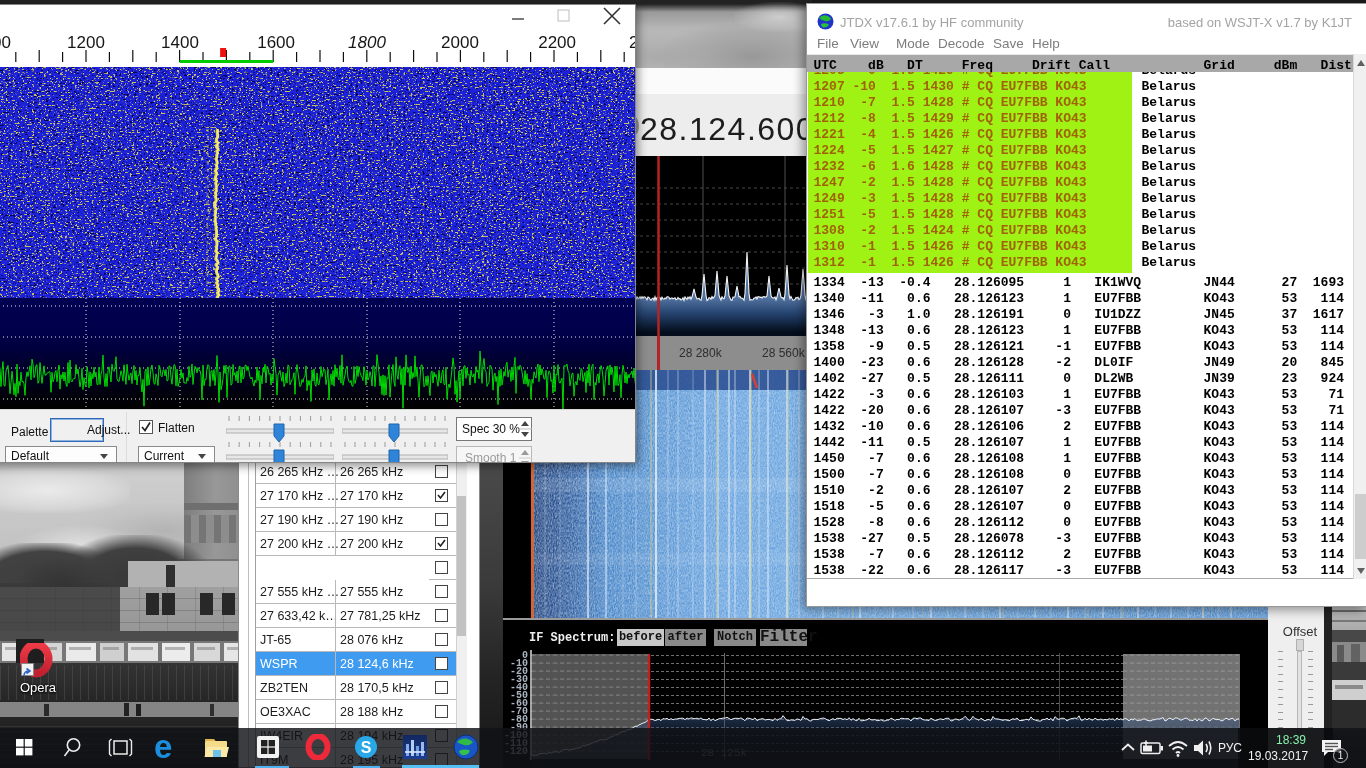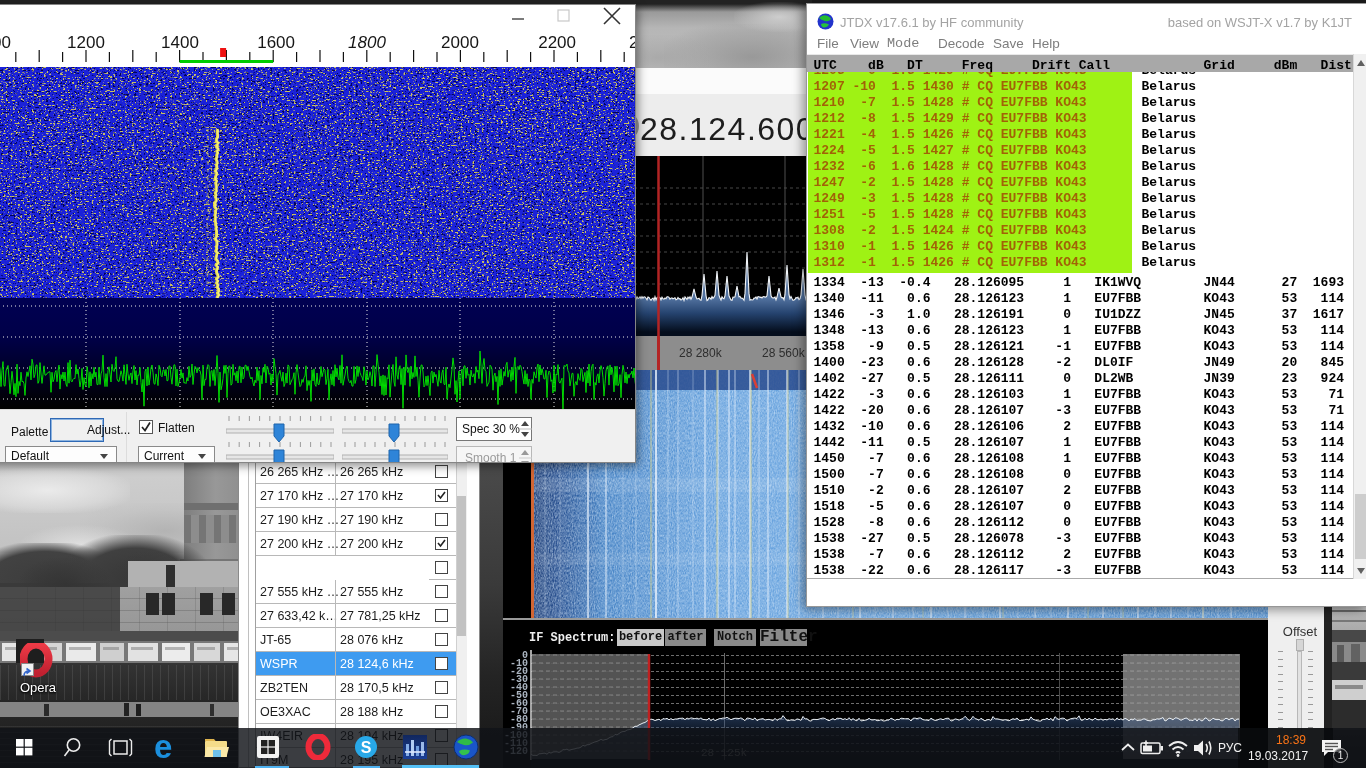--- a/index.html
+++ b/index.html
@@ -637,21 +637,21 @@
  <svg width="17" height="17" style="position:absolute;left:10px;top:9px;">
    <circle cx="8.5" cy="8.5" r="8" fill="#2233cc"></circle>
    <path d="M2,5 Q5,1.5 9,2.5 Q13,3.5 14,6 Q12,9 8,8 Q4,7 2,5Z" fill="#22bb33"></path>
    <path d="M4,11 Q8,9.5 12,11.5 Q10,15 6,14.5 Q4,13 4,11Z" fill="#26c23a"></path>
  </svg>
  <div class="abs" style="left:33px;top:11px;font-size:13px;color:#a3a3a3;">JTDX v17.6.1 by HF community</div>
  <div class="abs" style="right:14px;top:11px;font-size:13px;color:#a3a3a3;white-space:nowrap;">based on WSJT-X v1.7 by K1JT</div>
  <div class="abs" style="left:0;top:32px;width:559px;height:18px;font-size:13.5px;color:#7d7d7d;">
   <span class="abs" style="left:10px;">File</span>
         <span class="abs" style="left:43px;text-align:center;">View</span>
-  <span class="abs" style="left:80px;font-family:Liberation Mono, monospace;">Mode</span>
+  <span class="abs" style="left:89px;">Mode</span>
         <span class="abs" style="left:131px;">Decode</span>
   <span class="abs" style="left:186px;">Save</span>
         <span class="abs" style="left:225px;">Help</span>
  </div>
  <div class="abs" style="left:0px;top:50px;width:546px;height:18px;background:#a8a8a8;border-top:1px solid #e8e8e8;">
   <pre style="position:absolute;left:6.5px;top:3px;font-size:13px;font-weight:bold;line-height:16px;color:#000;">UTC    dB   DT     Freq     Drift Call            Grid     dBm   Dist</pre>
  </div>
  <div class="abs" style="left:1px;top:68px;width:324px;height:201px;background:#9ff214;"></div>
  <div class="abs" style="left:0px;top:68px;width:546px;height:201px;overflow:hidden;">
   <pre style="position:absolute;left:6.5px;top:-9px;font-size:13px;font-weight:bold;line-height:16px;color:#a16207;">1205   0  1.5 1429 # CQ EU7FBB KO43
@@ -802,21 +802,21 @@
   <path d="M6.5,11.5 Q12,6.5 17.5,11.5" fill="none" stroke="#eee" stroke-width="1.8"></path>
   <path d="M10,15 Q12,13 14,15" fill="none" stroke="#eee" stroke-width="1.8"></path>
   <circle cx="12" cy="17.5" r="1.4" fill="#eee"></circle>
  </svg>
  <svg width="26" height="20" style="position:absolute;left:1191px;top:10px;">
   <path d="M3,7 L7,7 L12,2.5 L12,17.5 L7,13 L3,13 Z" fill="#eee"></path>
   <path d="M15,6 Q17.5,10 15,14" fill="none" stroke="#eee" stroke-width="1.6"></path>
   <path d="M18,3.5 Q21.5,10 18,16.5" fill="none" stroke="#eee" stroke-width="1.6"></path>
  </svg>
  <div class="abs" style="left:1218px;top:13px;width:40px;font-size:12px;color:#f2f2f2;">РУС</div>
- <div class="abs" style="left:1248px;top:5px;width:58px;text-align:right;font-size:12px;color:#f97316;">18:39</div>
+ <div class="abs" style="left:1248px;top:5px;width:58px;text-align:right;font-size:12px;color:#86efac;">18:39</div>
  <div class="abs" style="left:1248px;top:21px;width:58px;text-align:right;font-size:12px;color:#f2f2f2;">19.03.2017</div>
  <svg width="26" height="22" style="position:absolute;left:1320px;top:11px;" viewBox="0 0 26 22">
   <path d="M2,1 L21,1 L21,13 L8,13 L4,17 L4,13 L2,13 Z" fill="#f4f4f4"></path>
   <line x1="5" y1="4.5" x2="18" y2="4.5" stroke="#555" stroke-width="1.4"></line>
   <line x1="5" y1="7.5" x2="18" y2="7.5" stroke="#555" stroke-width="1.4"></line>
   <line x1="5" y1="10.5" x2="13" y2="10.5" stroke="#555" stroke-width="1.4"></line>
  </svg>
  <div class="abs" style="left:1333px;top:20px;width:15px;height:15px;border:1.5px solid #bbb;border-radius:50%;background:rgba(20,22,26,.7);color:#eee;font-size:10px;text-align:center;line-height:13px;">1</div>
 </div>
 </div>

